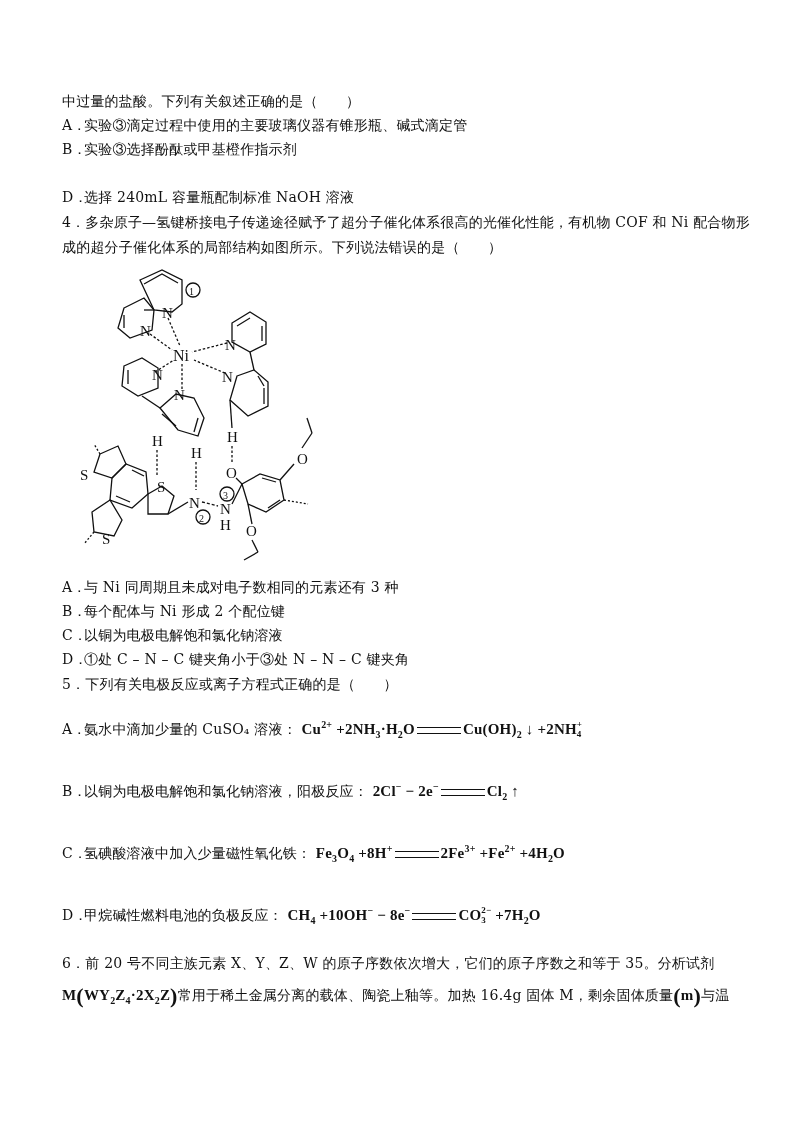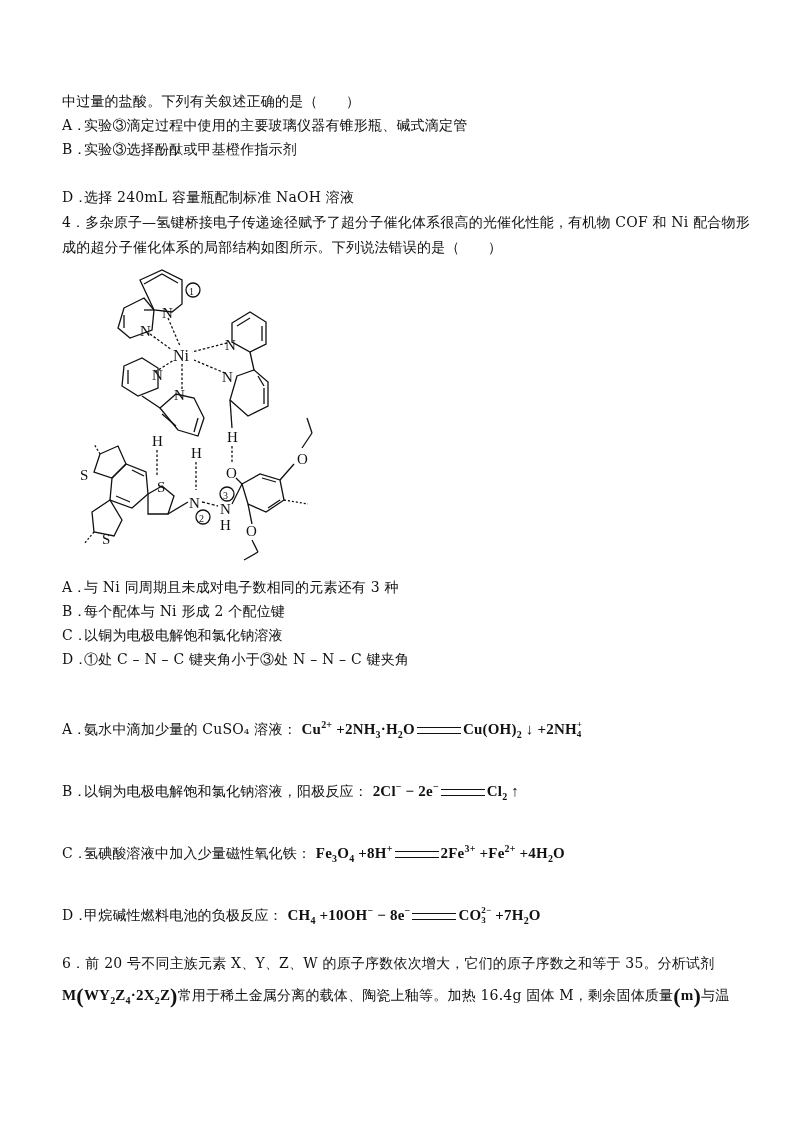--- a/index.html
+++ b/index.html
@@ -146,20 +146,23 @@
   <div class="line" style="top:602px">
     <span class="opt-label">B．</span><span>每个配体与 Ni 形成 2 个配位键</span>
   </div>
   <div class="line" style="top:626px">
     <span class="opt-label">C．</span><span>以铜为电极电解饱和氯化钠溶液</span>
   </div>
   <div class="line" style="top:650px">
     <span class="opt-label">D．</span><span>①处 C – N – C 键夹角小于③处 N – N – C 键夹角</span>
   </div>
 
+  <div class="line" style="top:675px">
+    <span>5．</span><span>下列有关电极反应或离子方程式正确的是（　　）</span>
+  </div>
 
   <div class="line" style="top:720px">
     <span class="opt-label">A．</span><span>氨水中滴加少量的 CuSO₄ 溶液：</span>
     <span class="formula"><span>Cu</span><sup>2+</sup> <span>+2NH</span><sub>3</sub><span>·H</span><sub>2</sub><span>O</span><span class="eq"></span><span>Cu(OH)</span><sub>2</sub> <span>↓ +2NH</span><span class="ss"><span class="u">+</span><span class="d">4</span></span></span>
   </div>
 
   <div class="line" style="top:782px">
     <span class="opt-label">B．</span><span>以铜为电极电解饱和氯化钠溶液，阳极反应：</span>
     <span class="formula"><span>2Cl</span><sup>−</sup><span> − 2e</span><sup>−</sup><span class="eq"></span><span>Cl</span><sub>2</sub><span> ↑</span></span>
   </div>

